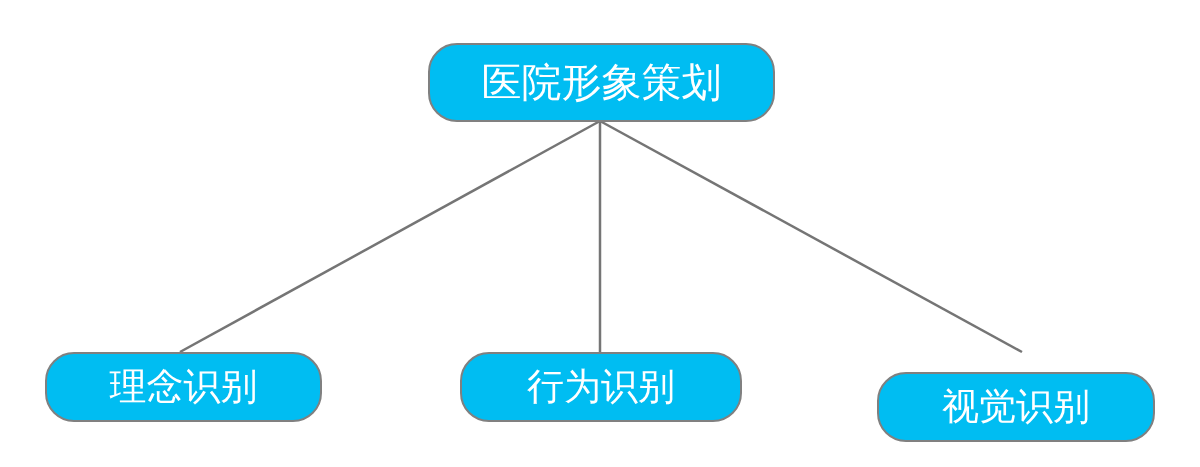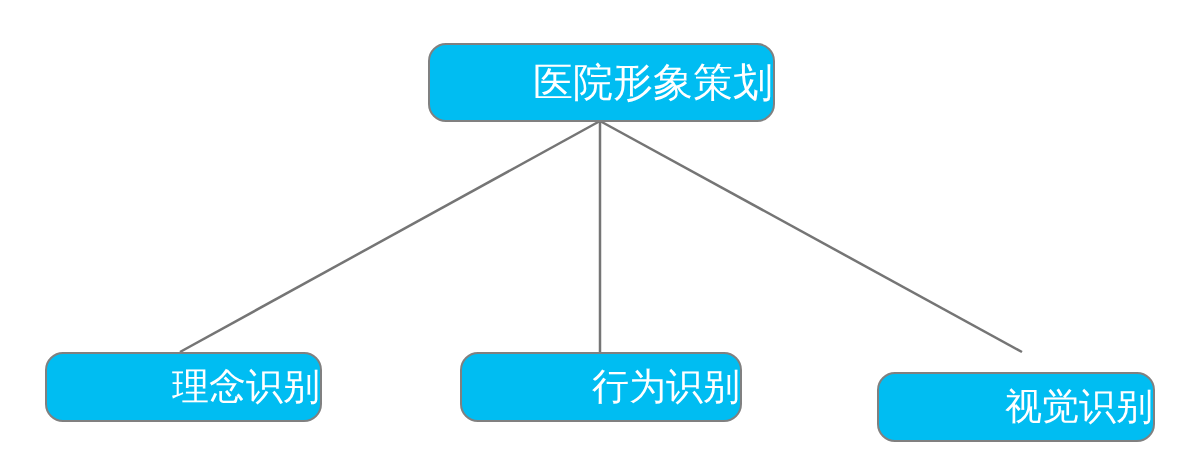--- a/index.html
+++ b/index.html
@@ -24,24 +24,24 @@
   }
   .connectors line {
     stroke: var(--connector, #757575);
     stroke-width: 2.5;
   }
   .node {
     position: absolute;
     box-sizing: border-box;
     background: var(--node-fill, #00BDF2);
     border: 2px solid var(--node-border, #808080);
-    border-radius: 18px;
+    border-radius: 29px;
     display: flex;
     align-items: center;
-    justify-content: flex-end;
+    justify-content: center;
     color: var(--node-text, #ffffff);
     white-space: nowrap;
   }
   .node-root {
     left: 428px;
     top: 43px;
     width: 347px;
     height: 79px;
     font-size: 40px;
   }

